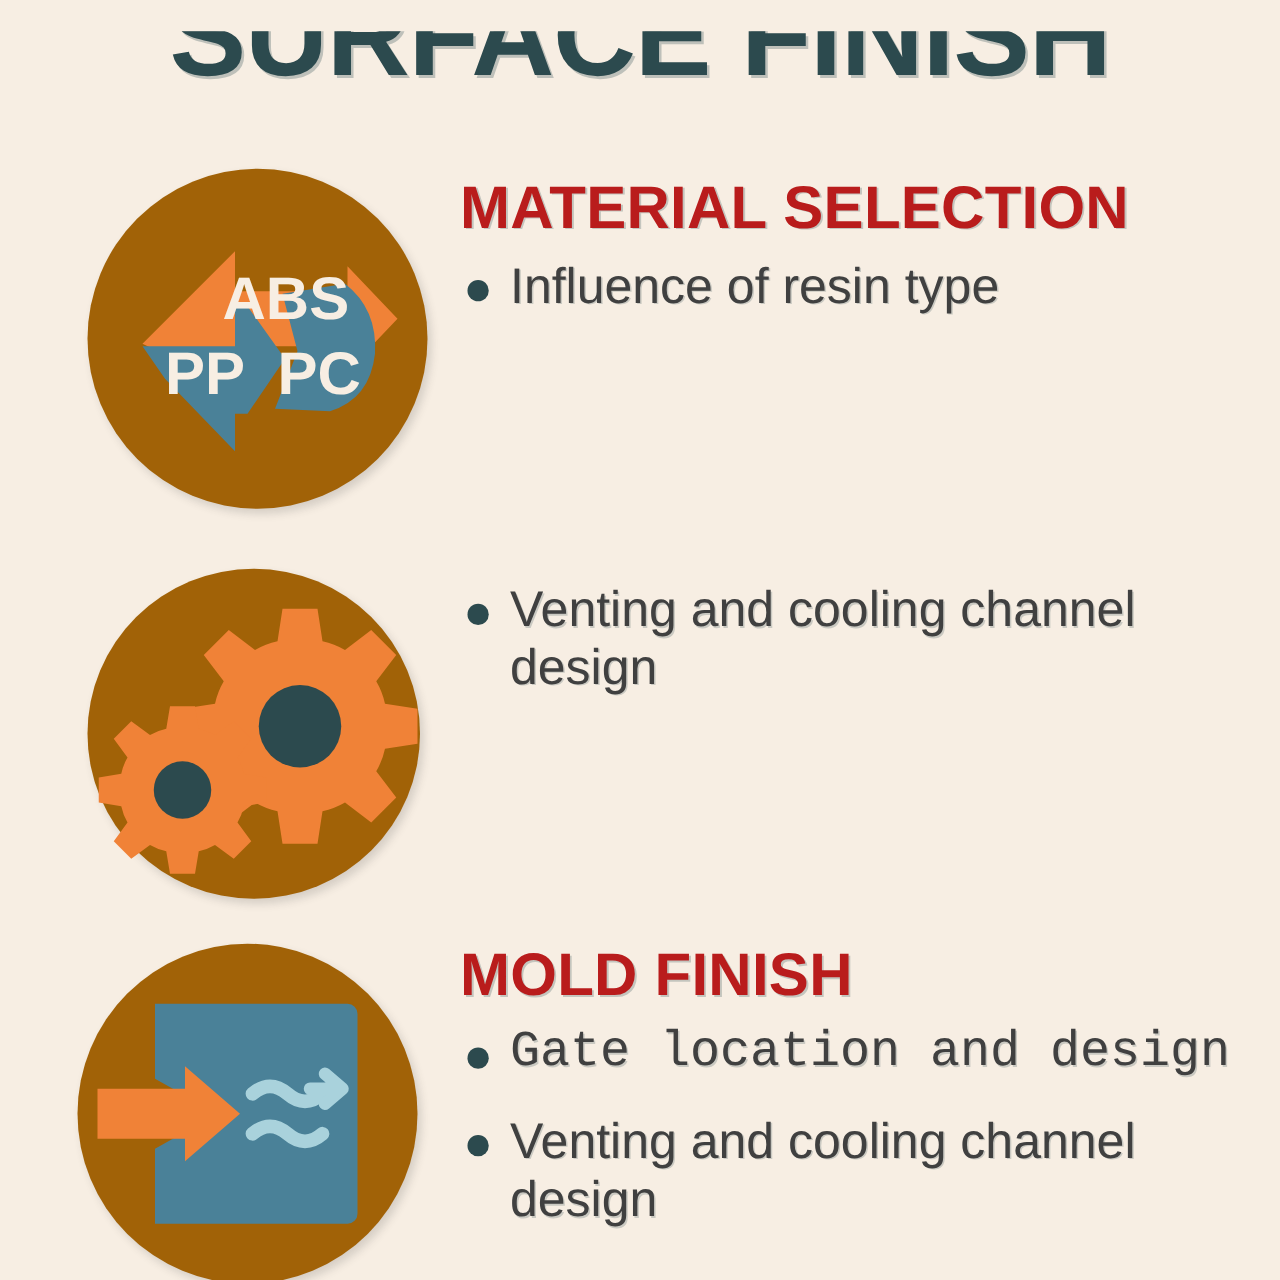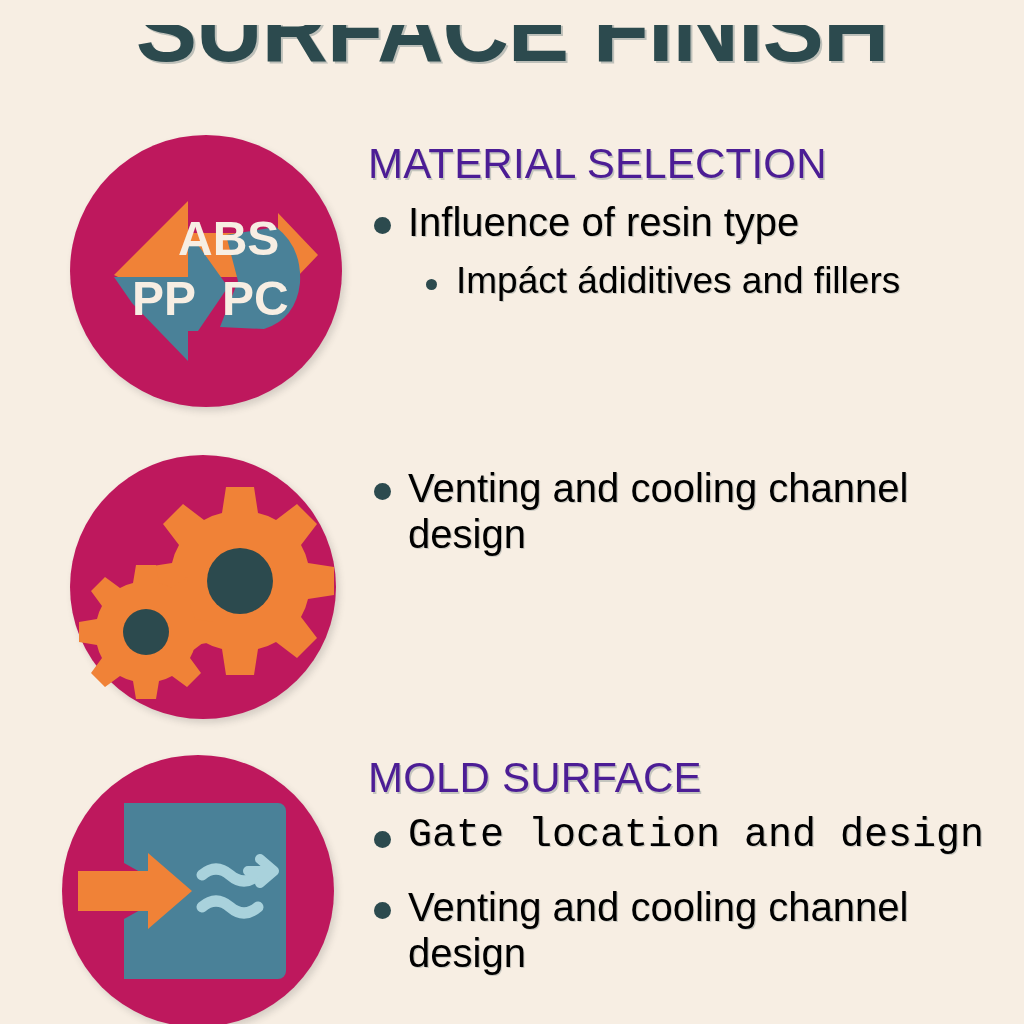--- a/index.html
+++ b/index.html
@@ -42,42 +42,42 @@
 
   
   .row {
     position: absolute;
     left: 0;
     width: 1024px;
   }
   .icon-badge {
     position: absolute;
     border-radius: 50%;
-    background: #be185d;
+    background: #a16207;
     box-shadow: 3px 4px 7px rgba(60,60,60,0.18);
   }
   .icon-badge svg { display: block; }
 
   .text-col {
     position: absolute;
     left: 368px;
     width: 648px;
   }
   .section-heading {
-    font-size: 42px;
-    font-weight: normal;
-    color: #4c1d95;
+    font-size: 48px;
+    font-weight: bold;
+    color: #b91c1c;
     letter-spacing: 0.2px;
     text-shadow: 1.5px 1.5px 0 rgba(44,74,78,0.25);
     line-height: 1.1;
     margin: 0 0 12px 0;
   }
   .bullet {
     position: relative;
-    color: #000000;
+    color: #404040;
     font-size: 40px;
     line-height: 1.16;
     margin: 0 0 10px 0;
     padding-left: 40px;
     text-shadow: 1.2px 1.2px 0 rgba(44,74,78,0.22);
   }
   .bullet::before {
     content: "";
     position: absolute;
     left: 6px;
@@ -118,21 +118,20 @@
         <path d="M156 100 L206 92 Q232 112 230 148 Q226 184 194 194 L150 192 L168 146 Z" fill="#4A8198"></path>
         <text x="108" y="120" font-family="Liberation Sans, sans-serif" font-size="48" font-weight="bold" fill="#F7EEE3">ABS</text>
         <text x="62" y="180" font-family="Liberation Sans, sans-serif" font-size="48" font-weight="bold" fill="#F7EEE3">PP</text>
         <text x="152" y="180" font-family="Liberation Sans, sans-serif" font-size="48" font-weight="bold" fill="#F7EEE3">PC</text>
       </svg>
     </div>
 
     <div class="text-col" style="top:6px;">
       <div class="section-heading">MATERIAL SELECTION</div>
       <div class="bullet">Influence of resin type</div>
-      <div class="bullet sub">Impáct ádiditives and fillers</div>
     </div>
   </div>
 
   <div class="row" style="top:430px;">
 
     <div class="icon-badge" style="left:70px; top:0px; width:266px; height:264px;">
       <svg width="266" height="264" viewBox="0 0 266 264">
 
         <g fill="#F08237">
           <path d="M156 32 h28 l4 26 a62 62 0 0 1 18 7 l21 -16 l20 20 l-16 21 a62 62 0 0 1 7 18 l26 4 v28 l-26 4 a62 62 0 0 1 -7 18 l16 21 l-20 20 l-21 -16 a62 62 0 0 1 -18 7 l-4 26 h-28 l-4 -26 a62 62 0 0 1 -18 -7 l-21 16 l-20 -20 l16 -21 a62 62 0 0 1 -7 -18 l-26 -4 v-28 l26 -4 a62 62 0 0 1 7 -18 l-16 -21 l20 -20 l21 16 a62 62 0 0 1 18 -7 Z"></path>
@@ -160,21 +159,21 @@
 
         <path d="M16 116 H86 V98 L130 136 L86 174 V156 H16 Z" fill="#F08237"></path>
 
         <path d="M140 120 q14 -12 28 0 q14 12 28 0" stroke="#A9D2DC" stroke-width="11" fill="none" stroke-linecap="round"></path>
         <path d="M140 152 q14 -12 28 0 q14 12 28 0" stroke="#A9D2DC" stroke-width="11" fill="none" stroke-linecap="round"></path>
         <path d="M186 116 H206 M198 104 L212 116 L198 128" stroke="#A9D2DC" stroke-width="10" fill="none" stroke-linecap="round" stroke-linejoin="round"></path>
       </svg>
     </div>
 
     <div class="text-col" style="top:0px;">
-      <div class="section-heading">MOLD SURFACE</div>
+      <div class="section-heading">MOLD FINISH</div>
       <div class="bullet" style="margin-bottom:24px;font-family:Liberation Mono, monospace;">Gate location and design</div>
       <div class="bullet">Venting and cooling channel design</div>
     </div>
   </div>
 
   <div class="icon-badge" style="left:70px; top:1012px; width:272px; height:272px;"></div>
 
 </div>
 
 </body></html>

